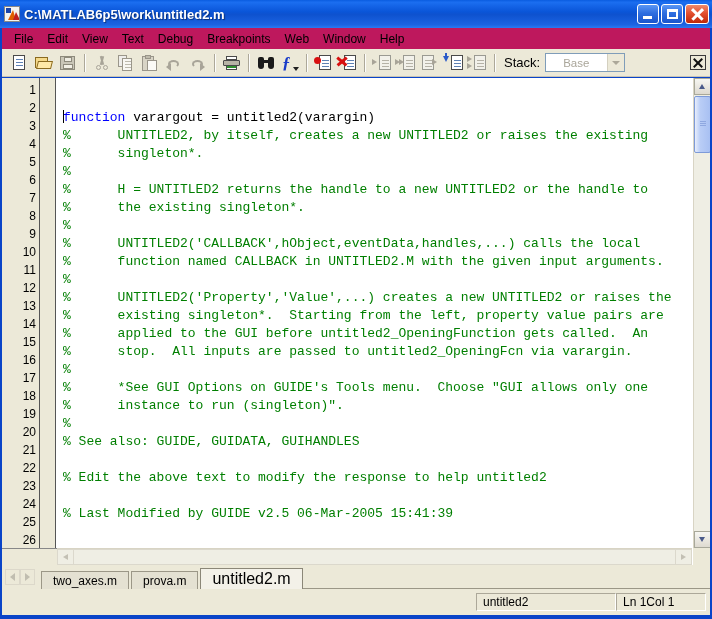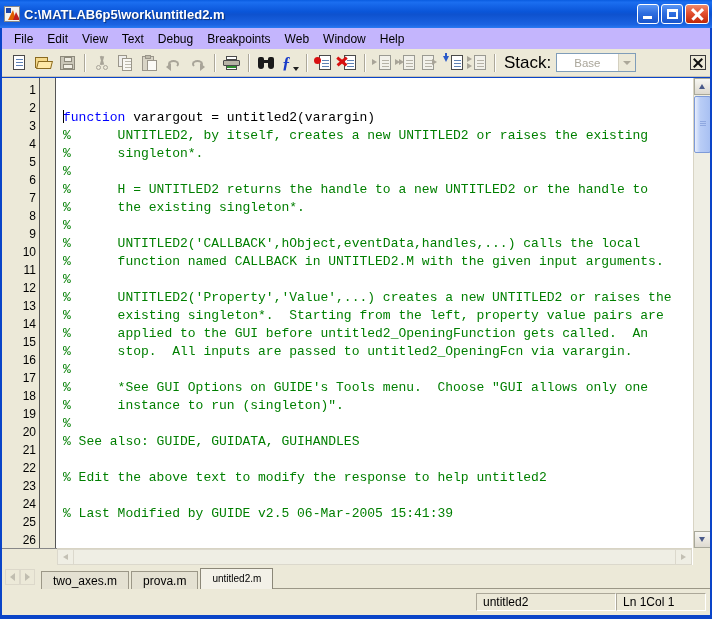--- a/index.html
+++ b/index.html
@@ -105,21 +105,21 @@
     width: 15px; height: 2.5px; background: #ffffff;
   }
   .wbtn .x1 { transform: rotate(45deg); }
   .wbtn .x2 { transform: rotate(-45deg); }
 
   
   .menubar {
     position: absolute;
     left: 2px; top: 28px;
     width: 708px; height: 21px;
-    background: #c4b5fd;
+    background: #be185d;
     display: flex;
     align-items: center;
     box-sizing: border-box;
     padding-left: 5px;
   }
   .menu-item {
     font-size: 12px;
     color: #000000;
     padding: 2px 7px;
     white-space: nowrap;
@@ -399,21 +399,21 @@
     border-right: 3.5px solid transparent;
     border-top: 6px solid #2a5ac8;
   }
   .stp-dn-s {
     position: absolute; left: 3.2px; top: 1px;
     width: 2px; height: 5px; background: #2a5ac8;
   }
 
   
   .stack-label {
-    font-size: 17px;
+    font-size: 13px;
     color: #000;
     margin: 0 5px 0 4px;
     white-space: nowrap;
     flex: none;
   }
   .stack-combo {
     width: 80px; height: 19px;
     background: #ffffff;
     border: 1px solid #7f9db9;
     box-sizing: border-box;
@@ -682,21 +682,21 @@
     box-sizing: border-box;
     white-space: nowrap;
     cursor: default;
     align-self: flex-end;
   }
   .tab.active {
     height: 21px;
     line-height: 20px;
     background: #f3f1e8;
     border-color: #8b8778;
-    font-size: 10px;
+    font-size: 16px;
   }
   .tab-rest {
     flex: 1;
     height: 18px;
     border-bottom: 1px solid #9b9787;
     margin-left: -2px;
   }
 
   
   .statusbar {

